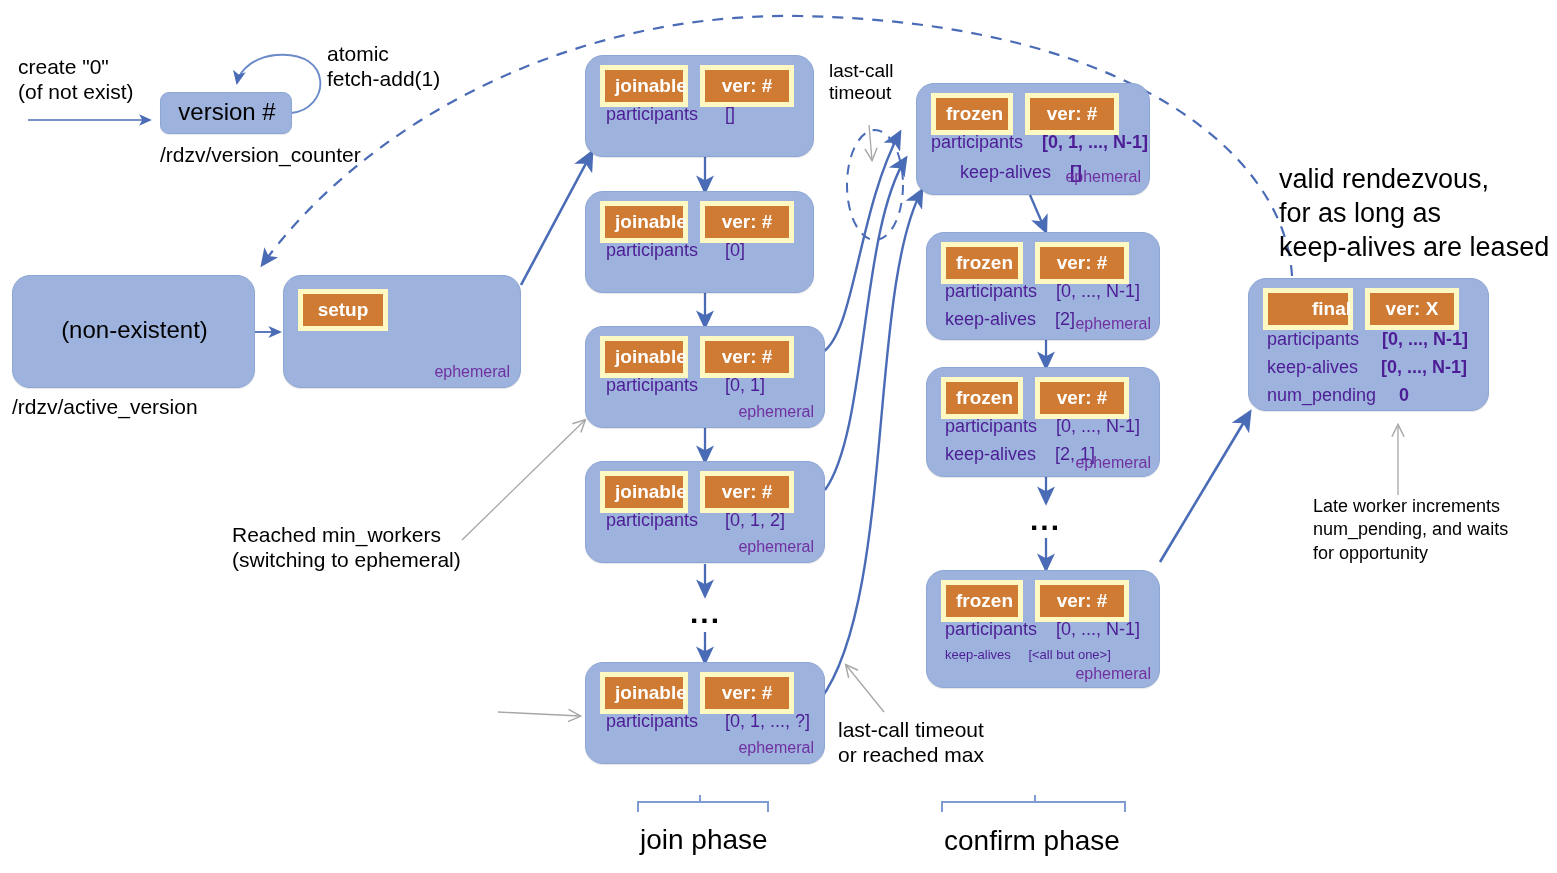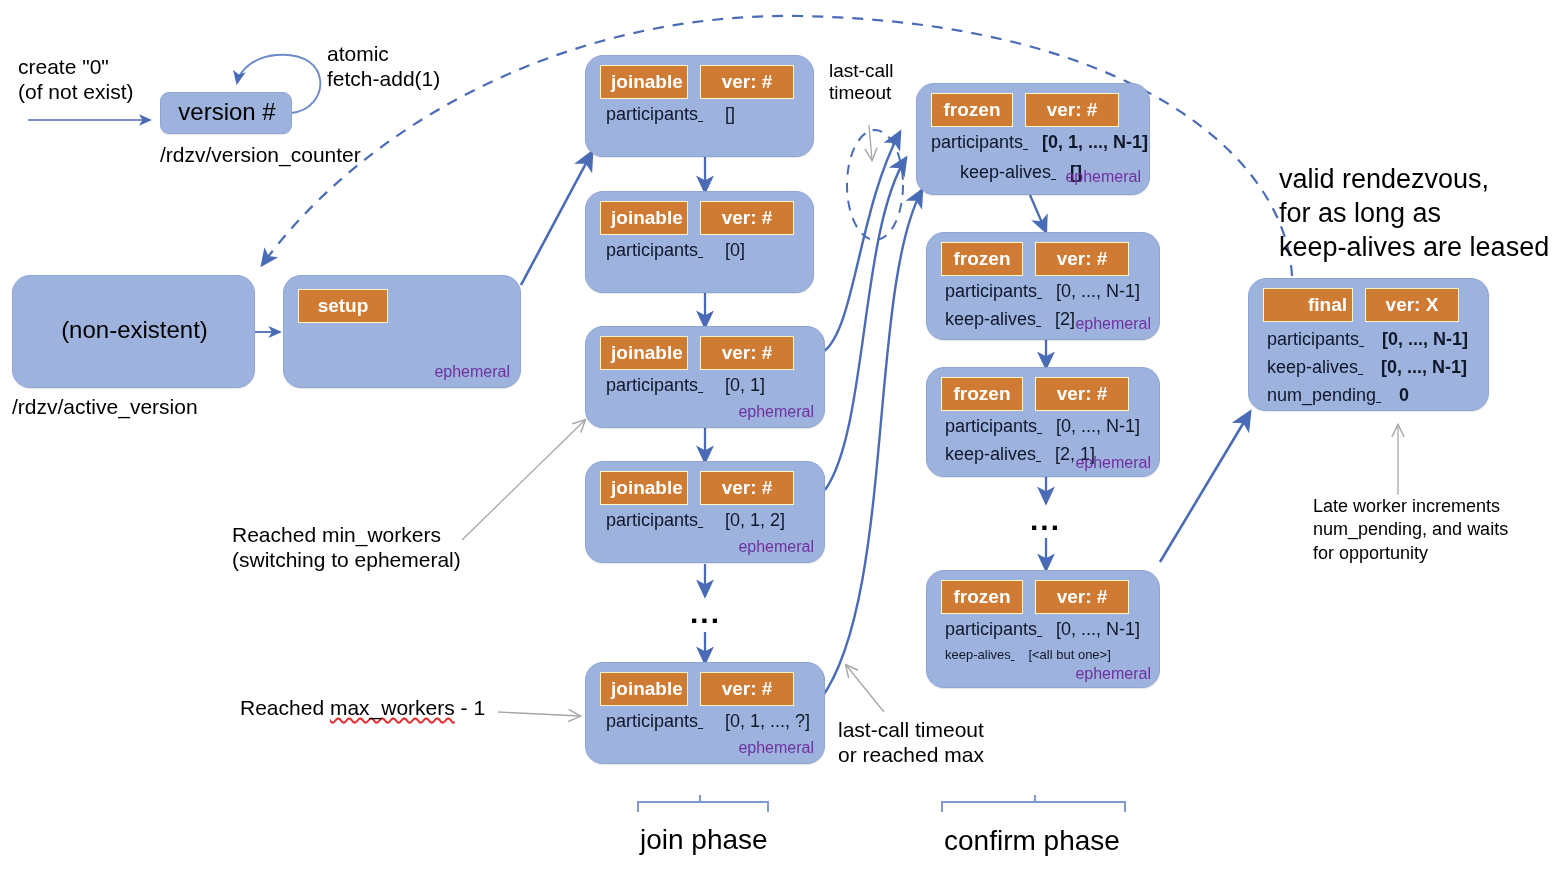--- a/index.html
+++ b/index.html
@@ -13,31 +13,31 @@
     background:#9db2dd;
     border:1px solid #8ea6d6;
     border-radius:14px;
     box-sizing:border-box;
     box-shadow:0 1px 1px rgba(0,0,0,.10);
   }
   .node.big{border-radius:18px;}
   .tagrow{position:absolute;display:flex;gap:12px;}
   .tag{
     background:#cf7b33;
-    border:1px solid #fef9c3;
+    border:5px solid #fef9c3;
     color:#ffffff;
     font-weight:bold;
     font-size:19px;
     line-height:1;
     padding:6px 10px 7px 10px;
     text-align:center;
     box-sizing:border-box;
     white-space:nowrap;
   }
-  .kv{position:absolute;font-size:18px;color:#0f172a;white-space:nowrap;text-decoration:underline;}
+  .kv{position:absolute;font-size:18px;color:#4c1d95;white-space:nowrap;}
   .kv .k{display:inline-block;}
   .kv .v{display:inline-block;}
   .kv.bold .v{font-weight:bold;}
   .eph{
     position:absolute;
     color:#7030a0;
     font-size:16px;
     white-space:nowrap;
   }
   .bigtitle{
@@ -288,21 +288,20 @@
   <div class="lbl small" style="left:829px;top:60px;">last-call
 timeout</div>
 
   <div class="lbl big" style="left:1279px;top:163px;">valid rendezvous,
 for as long as
 keep-alives are leased</div>
 
   <div class="lbl" style="left:232px;top:523px;">Reached min_workers
 (switching to ephemeral)</div>
 
-  <div class="lbl" style="left:240px;top:696px;"><span>Reached </span><span class="sq">max_workers</span><span> - 1</span></div>
 
   <div class="lbl" style="left:838px;top:718px;">last-call timeout
 or reached max</div>
 
   <div class="lbl note" style="left:1313px;top:495px;">Late worker increments
 num_pending, and waits
 for opportunity</div>
 
   <div class="lbl phase" style="left:640px;top:823px;">join phase</div>
   <div class="lbl phase" style="left:944px;top:824px;">confirm phase</div>

